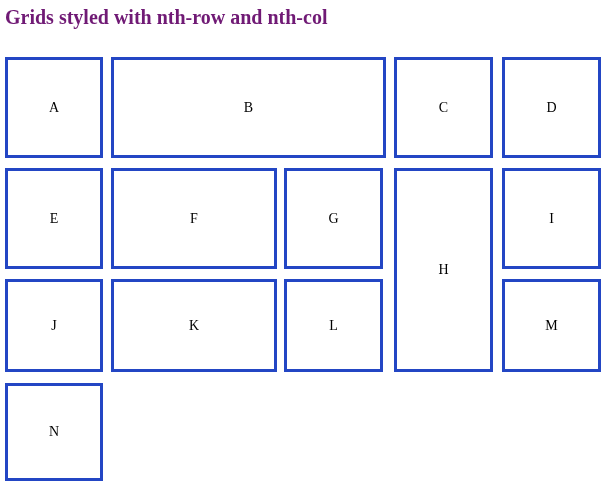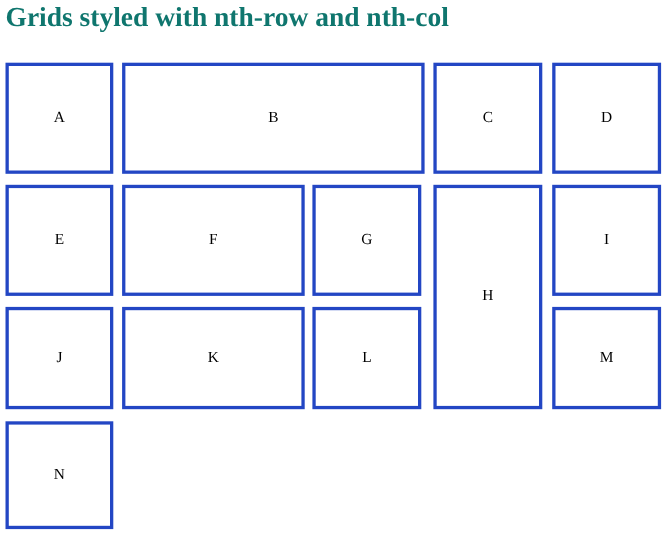--- a/index.html
+++ b/index.html
@@ -15,23 +15,23 @@
     font-family: "Liberation Serif", "DejaVu Serif", serif;
     position: relative;
   }
   .page-title {
     position: absolute;
     left: 5px;
     top: 2px;
     margin: 0;
     font-family: "Liberation Serif", "DejaVu Serif", serif;
     font-weight: bold;
-    font-size: 25px;
+    font-size: 20px;
     line-height: 30px;
-    color: #0f766e;
+    color: #701a75;
     letter-spacing: 0px;
     white-space: nowrap;
   }
   .grid-area {
     position: absolute;
     left: 0;
     top: 0;
     width: 607px;
     height: 491px;
   }

